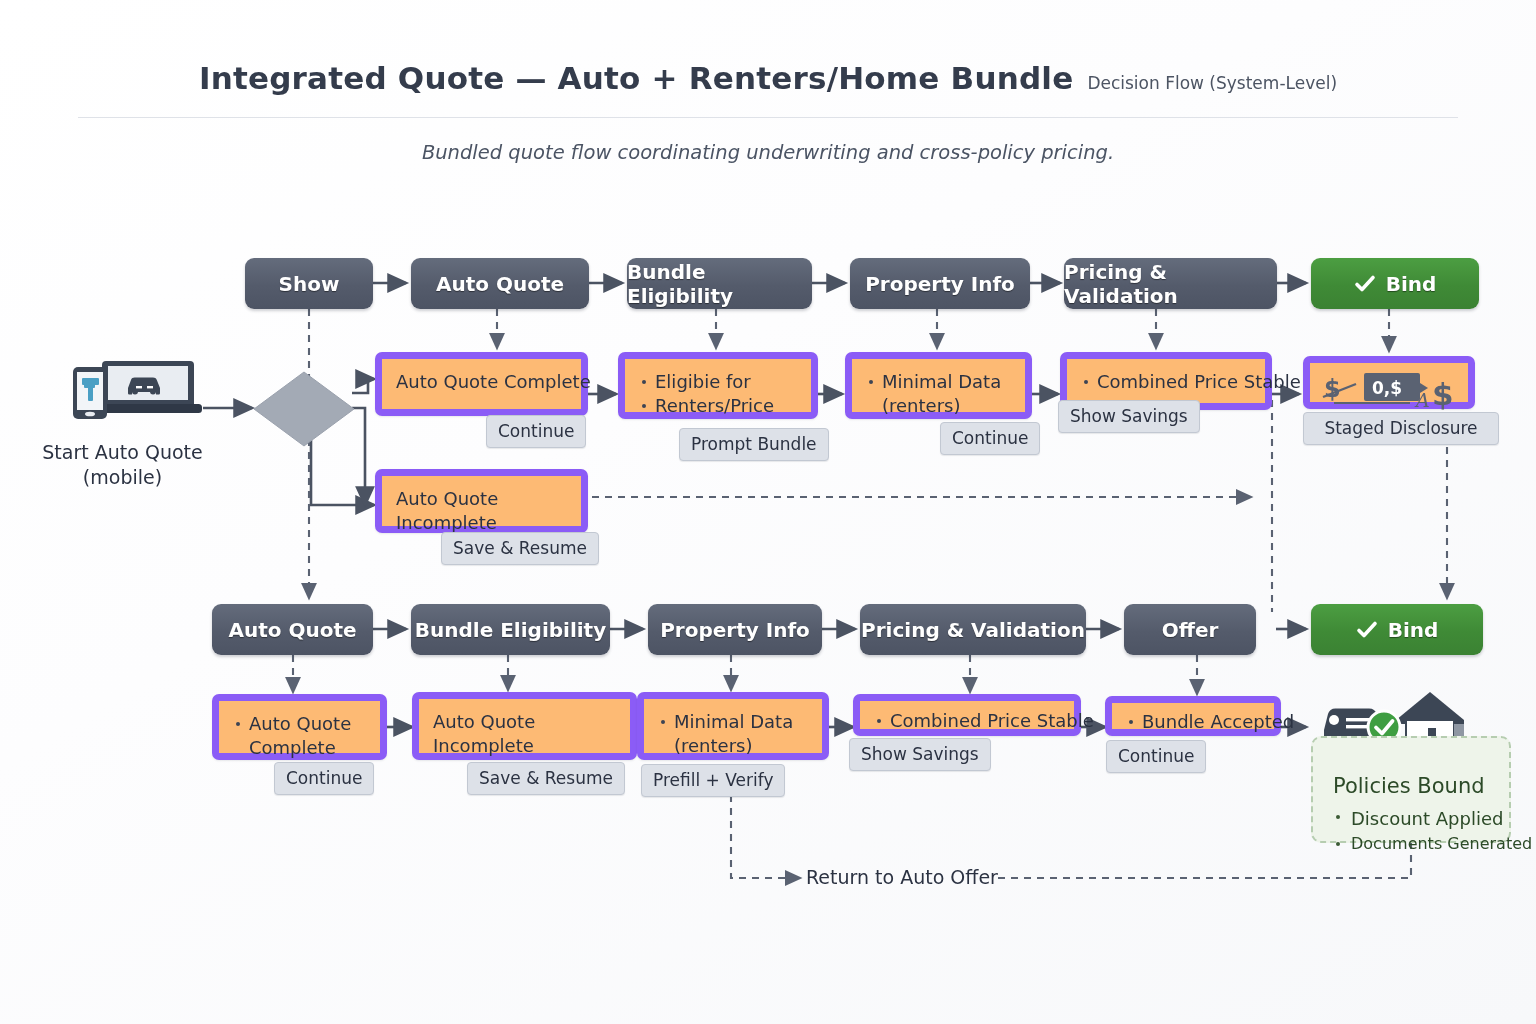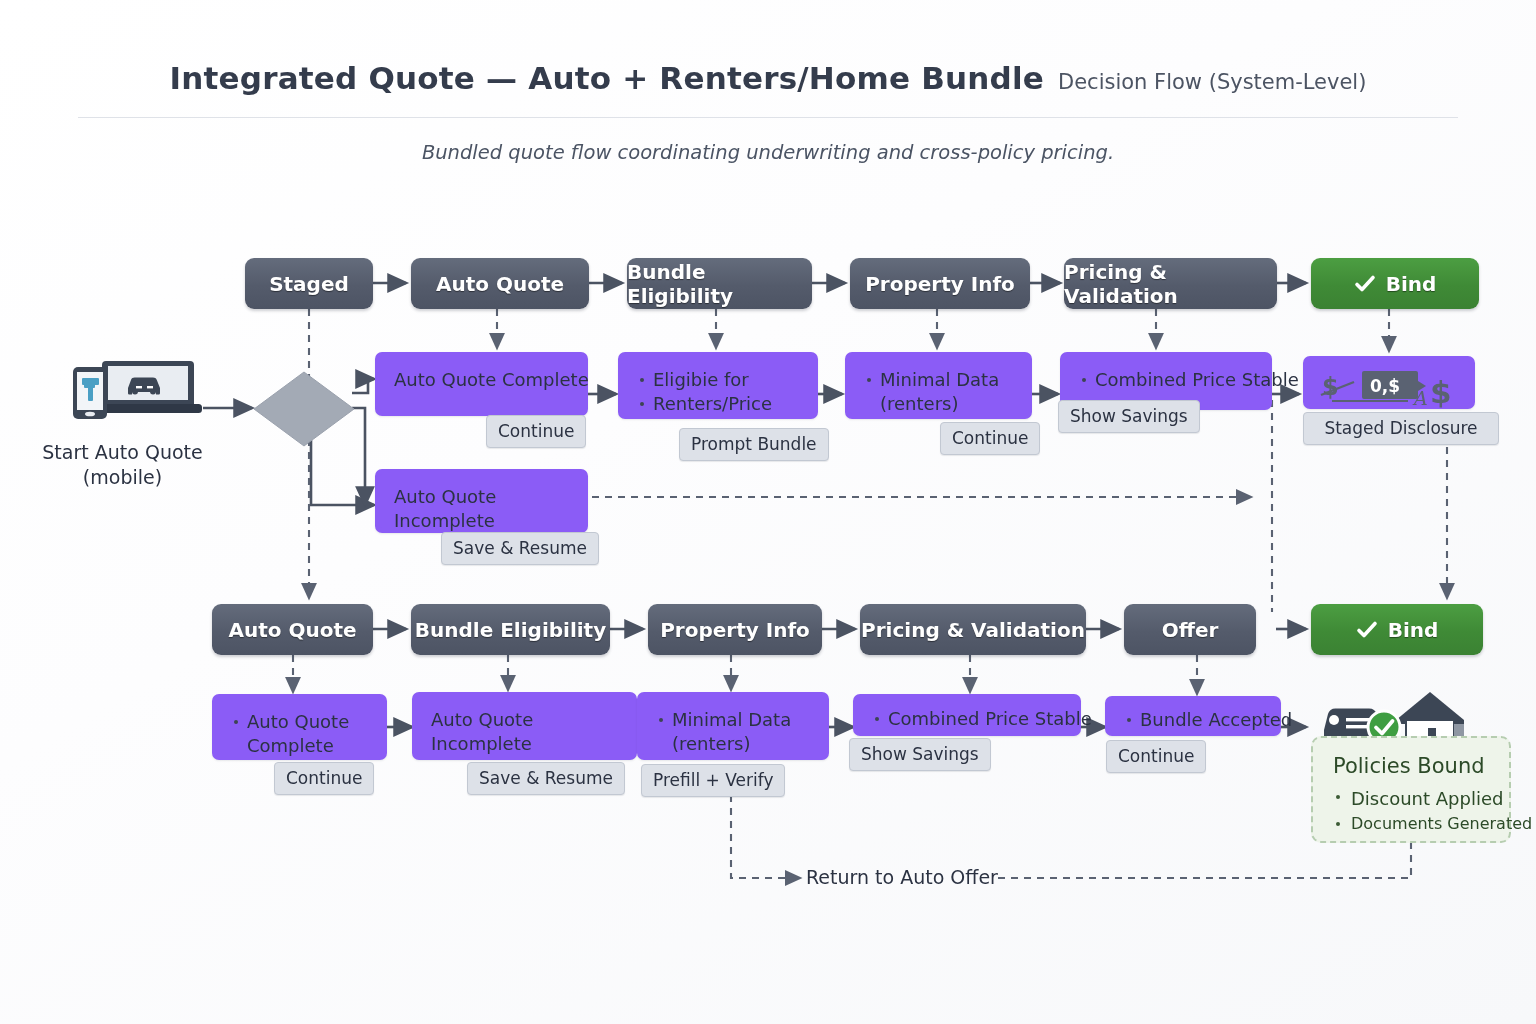--- a/index.html
+++ b/index.html
@@ -13,56 +13,56 @@
   }
   #canvas{position:absolute;left:0;top:0;width:1536px;height:1024px;
     background:linear-gradient(150deg,#ffffff 0%,#fdfdfe 40%,#f7f8fa 100%);}
   svg#wires{position:absolute;left:0;top:0;width:1536px;height:1024px;pointer-events:none;}
 
   
   .hdr{position:absolute;left:0;top:0;width:1536px;}
   .hdr-line{position:absolute;left:78px;top:117px;width:1380px;height:1px;background:#dfe2e8;}
   .title-wrap{position:absolute;left:0;top:60px;width:1536px;text-align:center;white-space:nowrap;}
   .title-main{font-size:31px;font-weight:bold;color:#343c4c;letter-spacing:.2px;}
-  .title-sub{font-size:21px;color:#4c5463;margin-left:14px;}
+  .title-sub{font-size:17px;color:#4c5463;margin-left:14px;}
   .subtitle{position:absolute;left:0;top:126px;width:1536px;text-align:center;
     font-size:19.5px;font-style:italic;color:#4b5464;margin-top:15px;}
 
   
   .stage{position:absolute;border-radius:9px;
     background:linear-gradient(180deg,#646c7c 0%,#545b6b 55%,#4d5464 100%);
     box-shadow:0 2px 3px rgba(40,46,60,.22);
     display:flex;align-items:center;justify-content:center;gap:10px;
     color:#ffffff;font-size:20px;font-weight:bold;
     text-shadow:0 1px 1px rgba(0,0,0,.45);}
   .stage.green{background:linear-gradient(180deg,#4c9e42 0%,#3f8a36 55%,#3b8233 100%);align-items:center;}
   .chk{display:inline-block;width:22px;height:22px;flex:0 0 auto;}
 
   
-  .card{position:absolute;background:#8b5cf6;border:5px solid #8b5cf6;border-radius:7px;
+  .card{position:absolute;background:#fdba74;border:7px solid #8b5cf6;border-radius:7px;
     box-shadow:0 1px 2px rgba(40,46,60,.10);
     font-size:18px;color:#2b3242;box-sizing:border-box;}
   .card .lines{padding:11px 12px 10px 14px;}
   .ln{display:block;line-height:1.35;white-space:nowrap;}
   .ln.bul{position:relative;padding-left:16px;}
   .ln.bul:before{content:"";position:absolute;left:3px;top:10px;width:4px;height:4px;
     border-radius:50%;background:#3d4453;}
 
   
   .pill{position:absolute;background:#dde1e8;border:1px solid #c2c8d2;border-radius:4px;
     font-size:17px;color:#2b3242;padding:5px 11px 6px;white-space:nowrap;
     box-shadow:0 1px 1px rgba(40,46,60,.10);}
 
   
   .startlbl{position:absolute;text-align:center;font-size:19px;color:#2b3242;line-height:1.3;white-space:nowrap;}
 
   
   .bound{position:absolute;background:#eef4ea;border:2px dashed #b6cdb0;border-radius:10px;
     box-sizing:border-box;padding:16px 18px 14px 20px;}
-  .bound-t{font-size:21px;color:#2c4a28;margin-bottom:7px;white-space:nowrap;}
+  .bound-t{font-size:21px;color:#2c4a28;margin-bottom:7px;white-space:nowrap;margin-top:20px;}
   .bound-i{font-size:18px;color:#2c4a28;position:relative;padding-left:18px;line-height:1.5;white-space:nowrap;}
   .bound-i.sm{font-size:16px;}
   .bound-i:before{content:"";position:absolute;left:3px;top:10px;width:4px;height:4px;border-radius:50%;background:#3c5b36;}
 
   .retlbl{position:absolute;font-size:19px;color:#2b3242;white-space:nowrap;}
   .icowrap{position:absolute;}
 </style>
 </head>
 <body>
 
@@ -175,21 +175,21 @@
   <span>(mobile)</span>
 </div>
 
 <div class="icowrap" style="left:252px;top:370px;width:104px;height:78px;">
   <svg width="104" height="78" viewBox="0 0 104 78">
     <polygon points="52,2 102,39 52,76 2,39" fill="#a3aab5" stroke="#9aa1ad" stroke-width="1"></polygon>
   </svg>
 </div>
 
 <div class="stage" style="left:245px;top:258px;width:128px;height:51px;">
-    <span>Staged</span>
+    <span>Show</span>
   </div>
 <div class="stage" style="left:411px;top:258px;width:178px;height:51px;">
     <span>Auto Quote</span>
   </div>
 <div class="stage" style="left:627px;top:258px;width:185px;height:51px;">
     <span>Bundle Eligibility</span>
   </div>
 <div class="stage" style="left:850px;top:258px;width:180px;height:51px;">
     <span>Property Info</span>
   </div>

